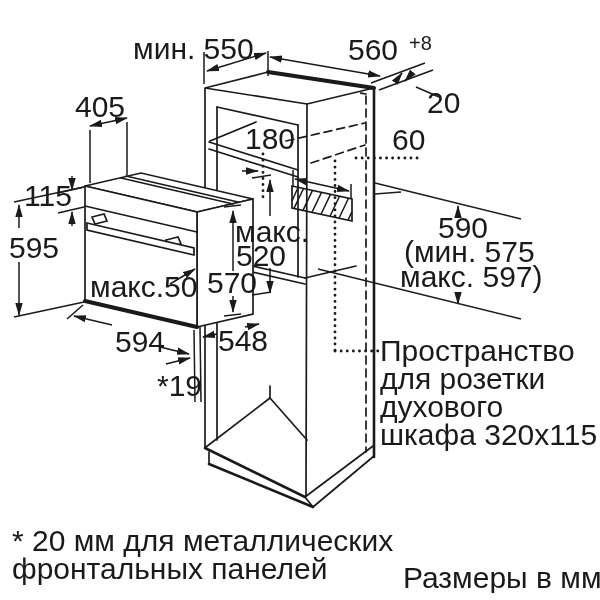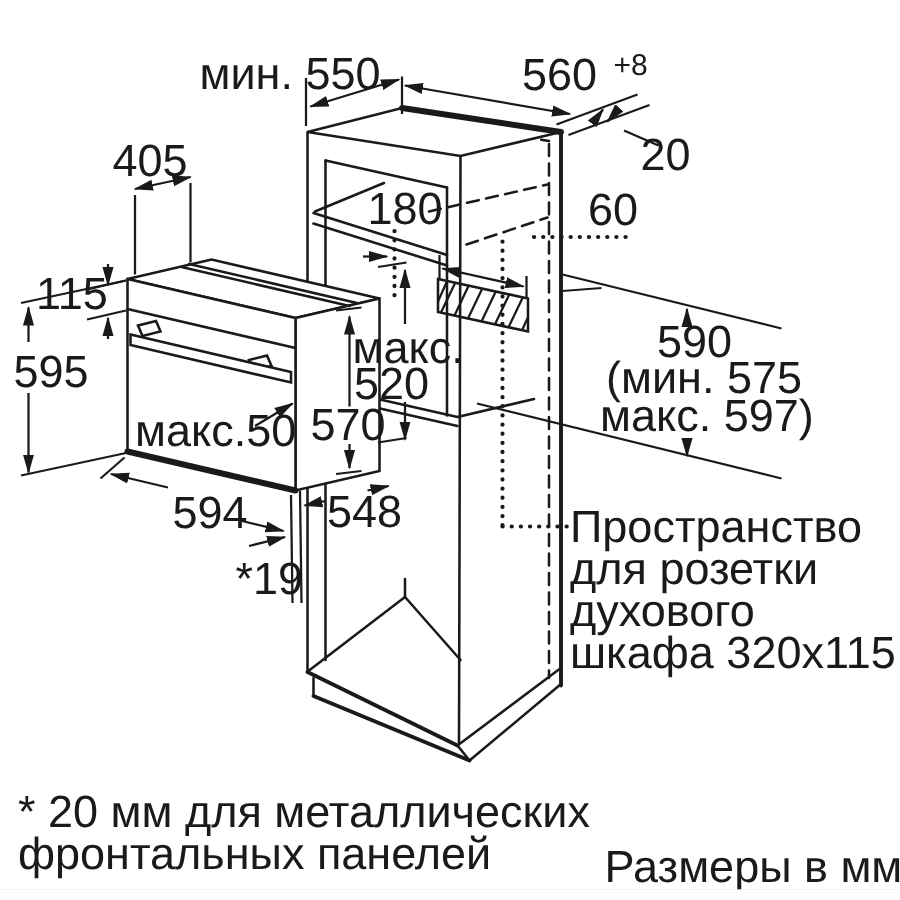--- a/index.html
+++ b/index.html
@@ -1,16 +1,16 @@
 <!DOCTYPE html>
 <html><head>
 <meta charset="utf-8">
 <style>
   html,body{margin:0;padding:0;background:#fff;}
-  #stage{width:600px;height:593px;position:relative;background:#fdba74;overflow:hidden;}
+  #stage{width:600px;height:593px;position:relative;background:#7dd3fc;overflow:hidden;}
   svg{display:block;}
   .ln{stroke:#1a1a1a;stroke-width:1.7;fill:none;stroke-linecap:round;}
   .thick{stroke-width:4;}
   .med{stroke-width:2.6;}
   .dash{stroke-dasharray:8 5;}
   .dots{stroke-dasharray:0.1 6;stroke-width:2.8;stroke-linecap:round;}
   .fillw{fill:#ffffff;}
   .dim{stroke:#1a1a1a;stroke-width:1.5;fill:none;}
   text{font-family:"Liberation Sans","DejaVu Sans",sans-serif;fill:#1a1a1a;}
   .t30{font-size:30px;}

